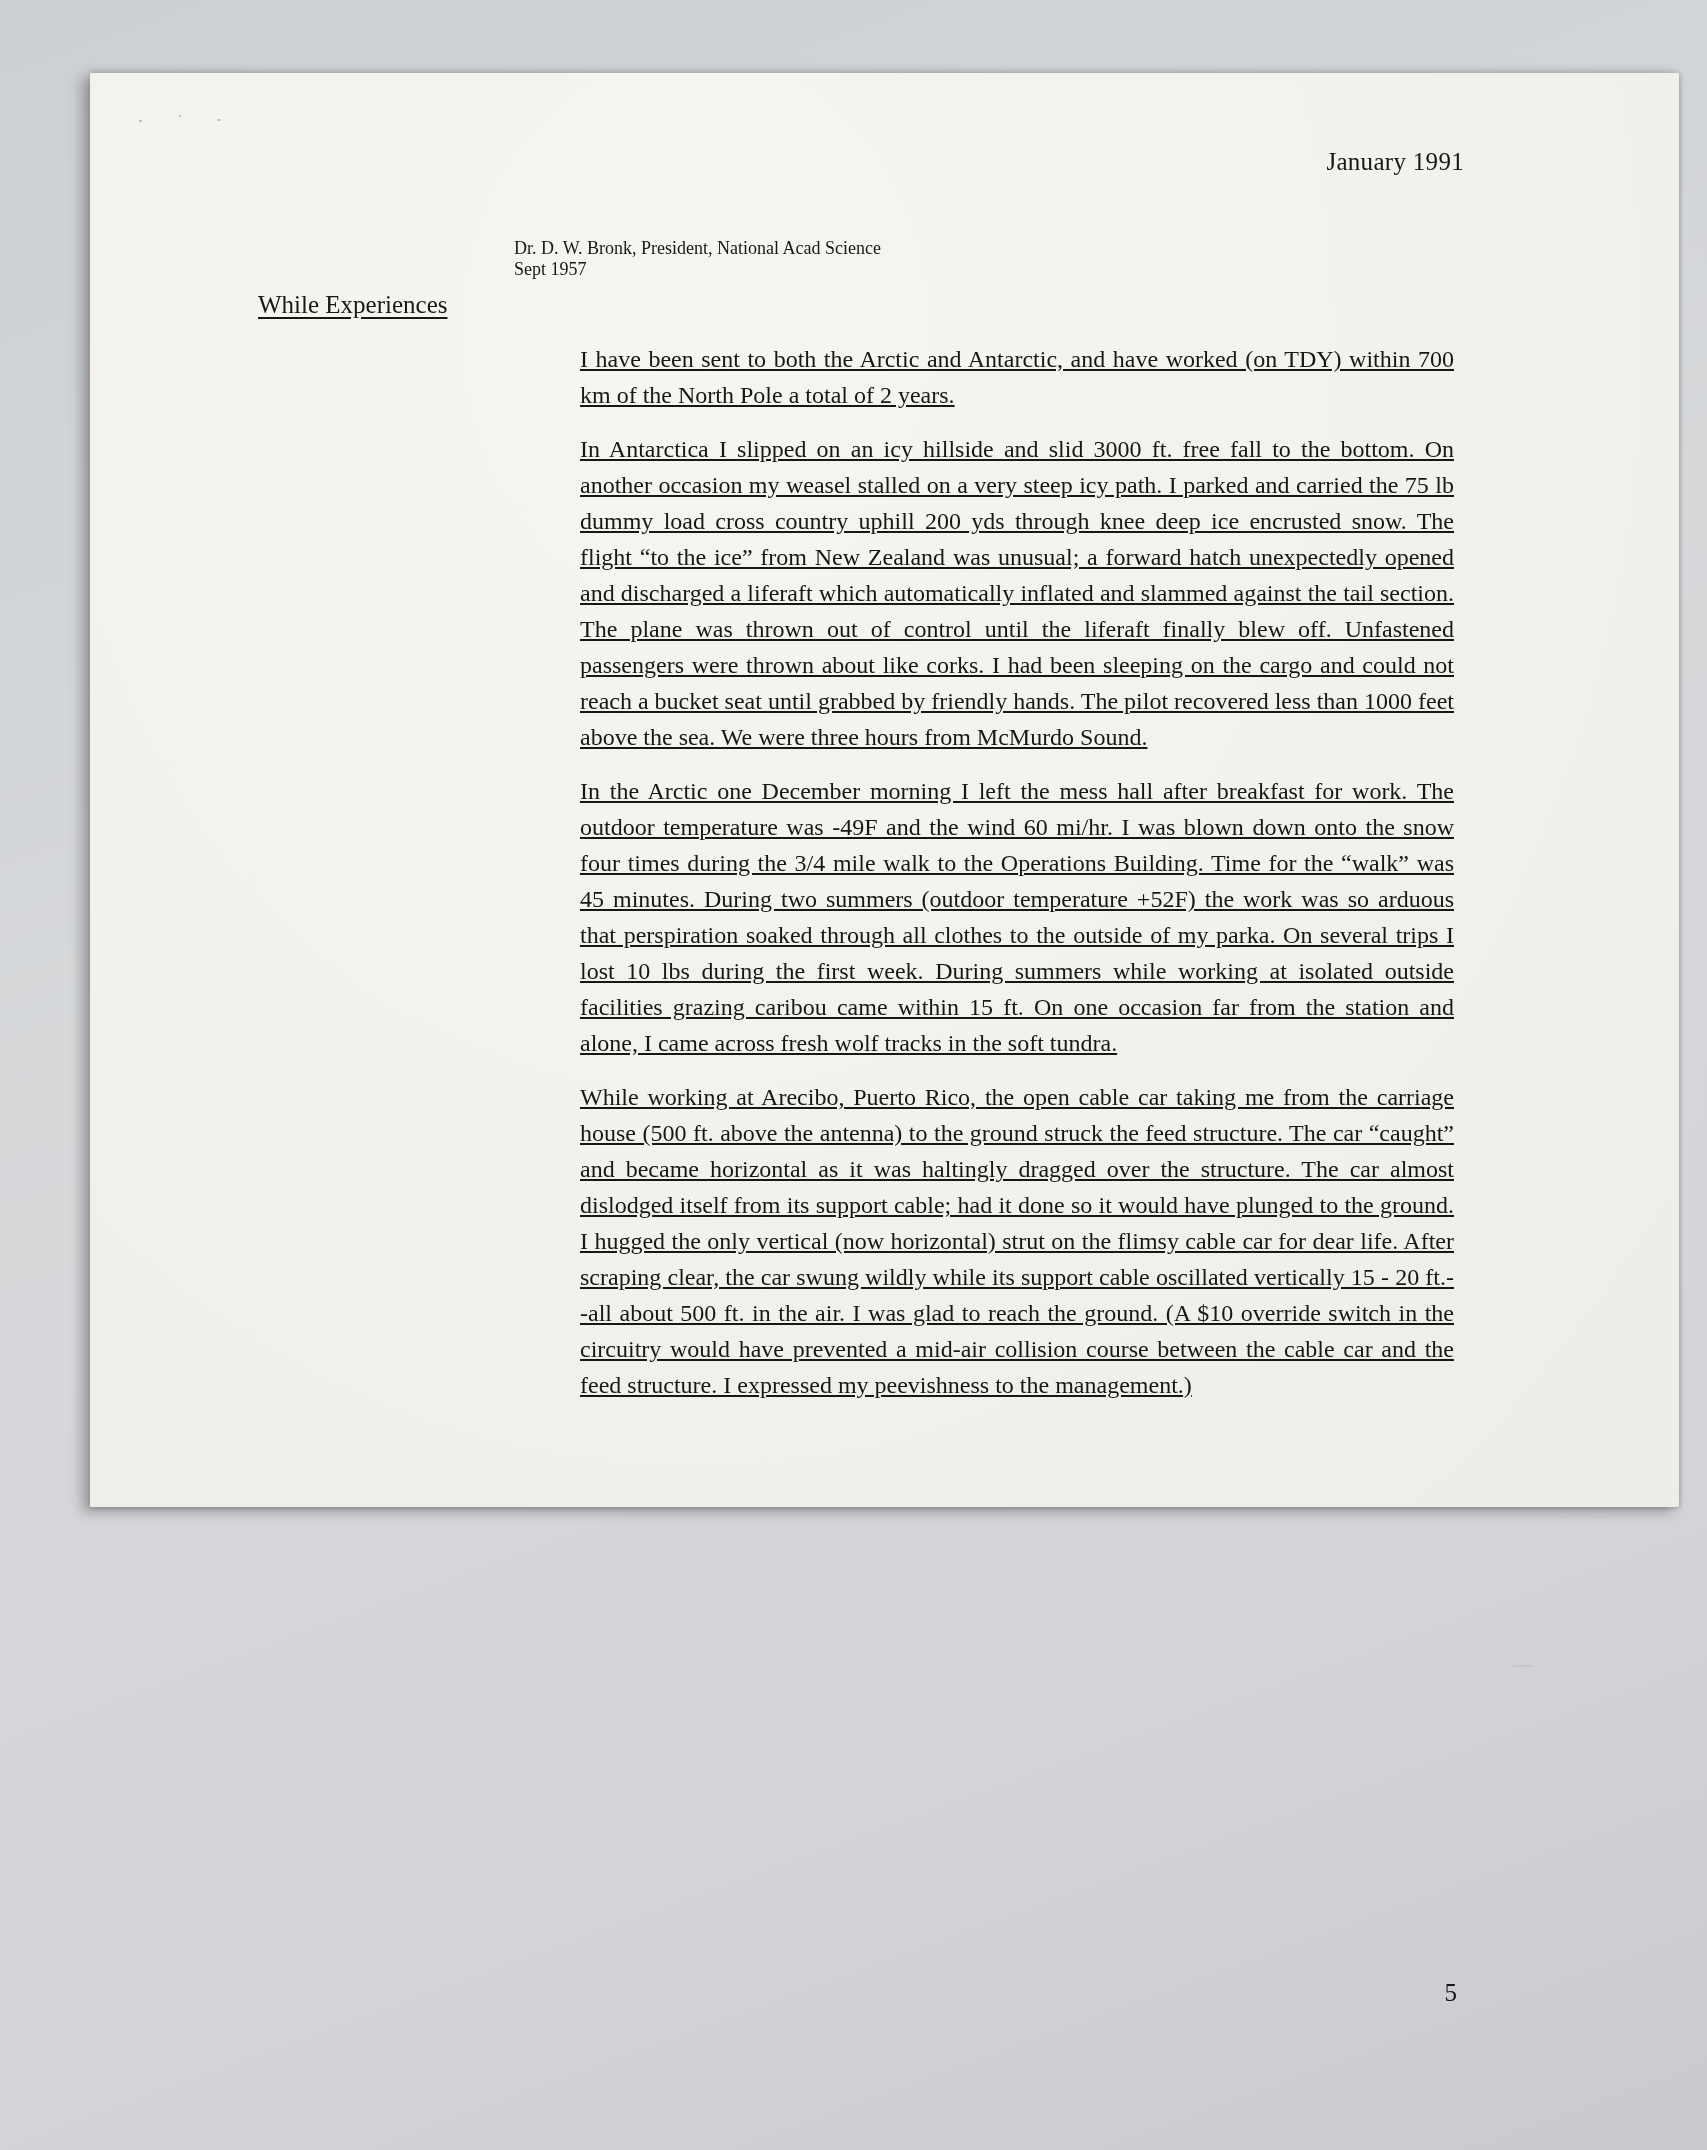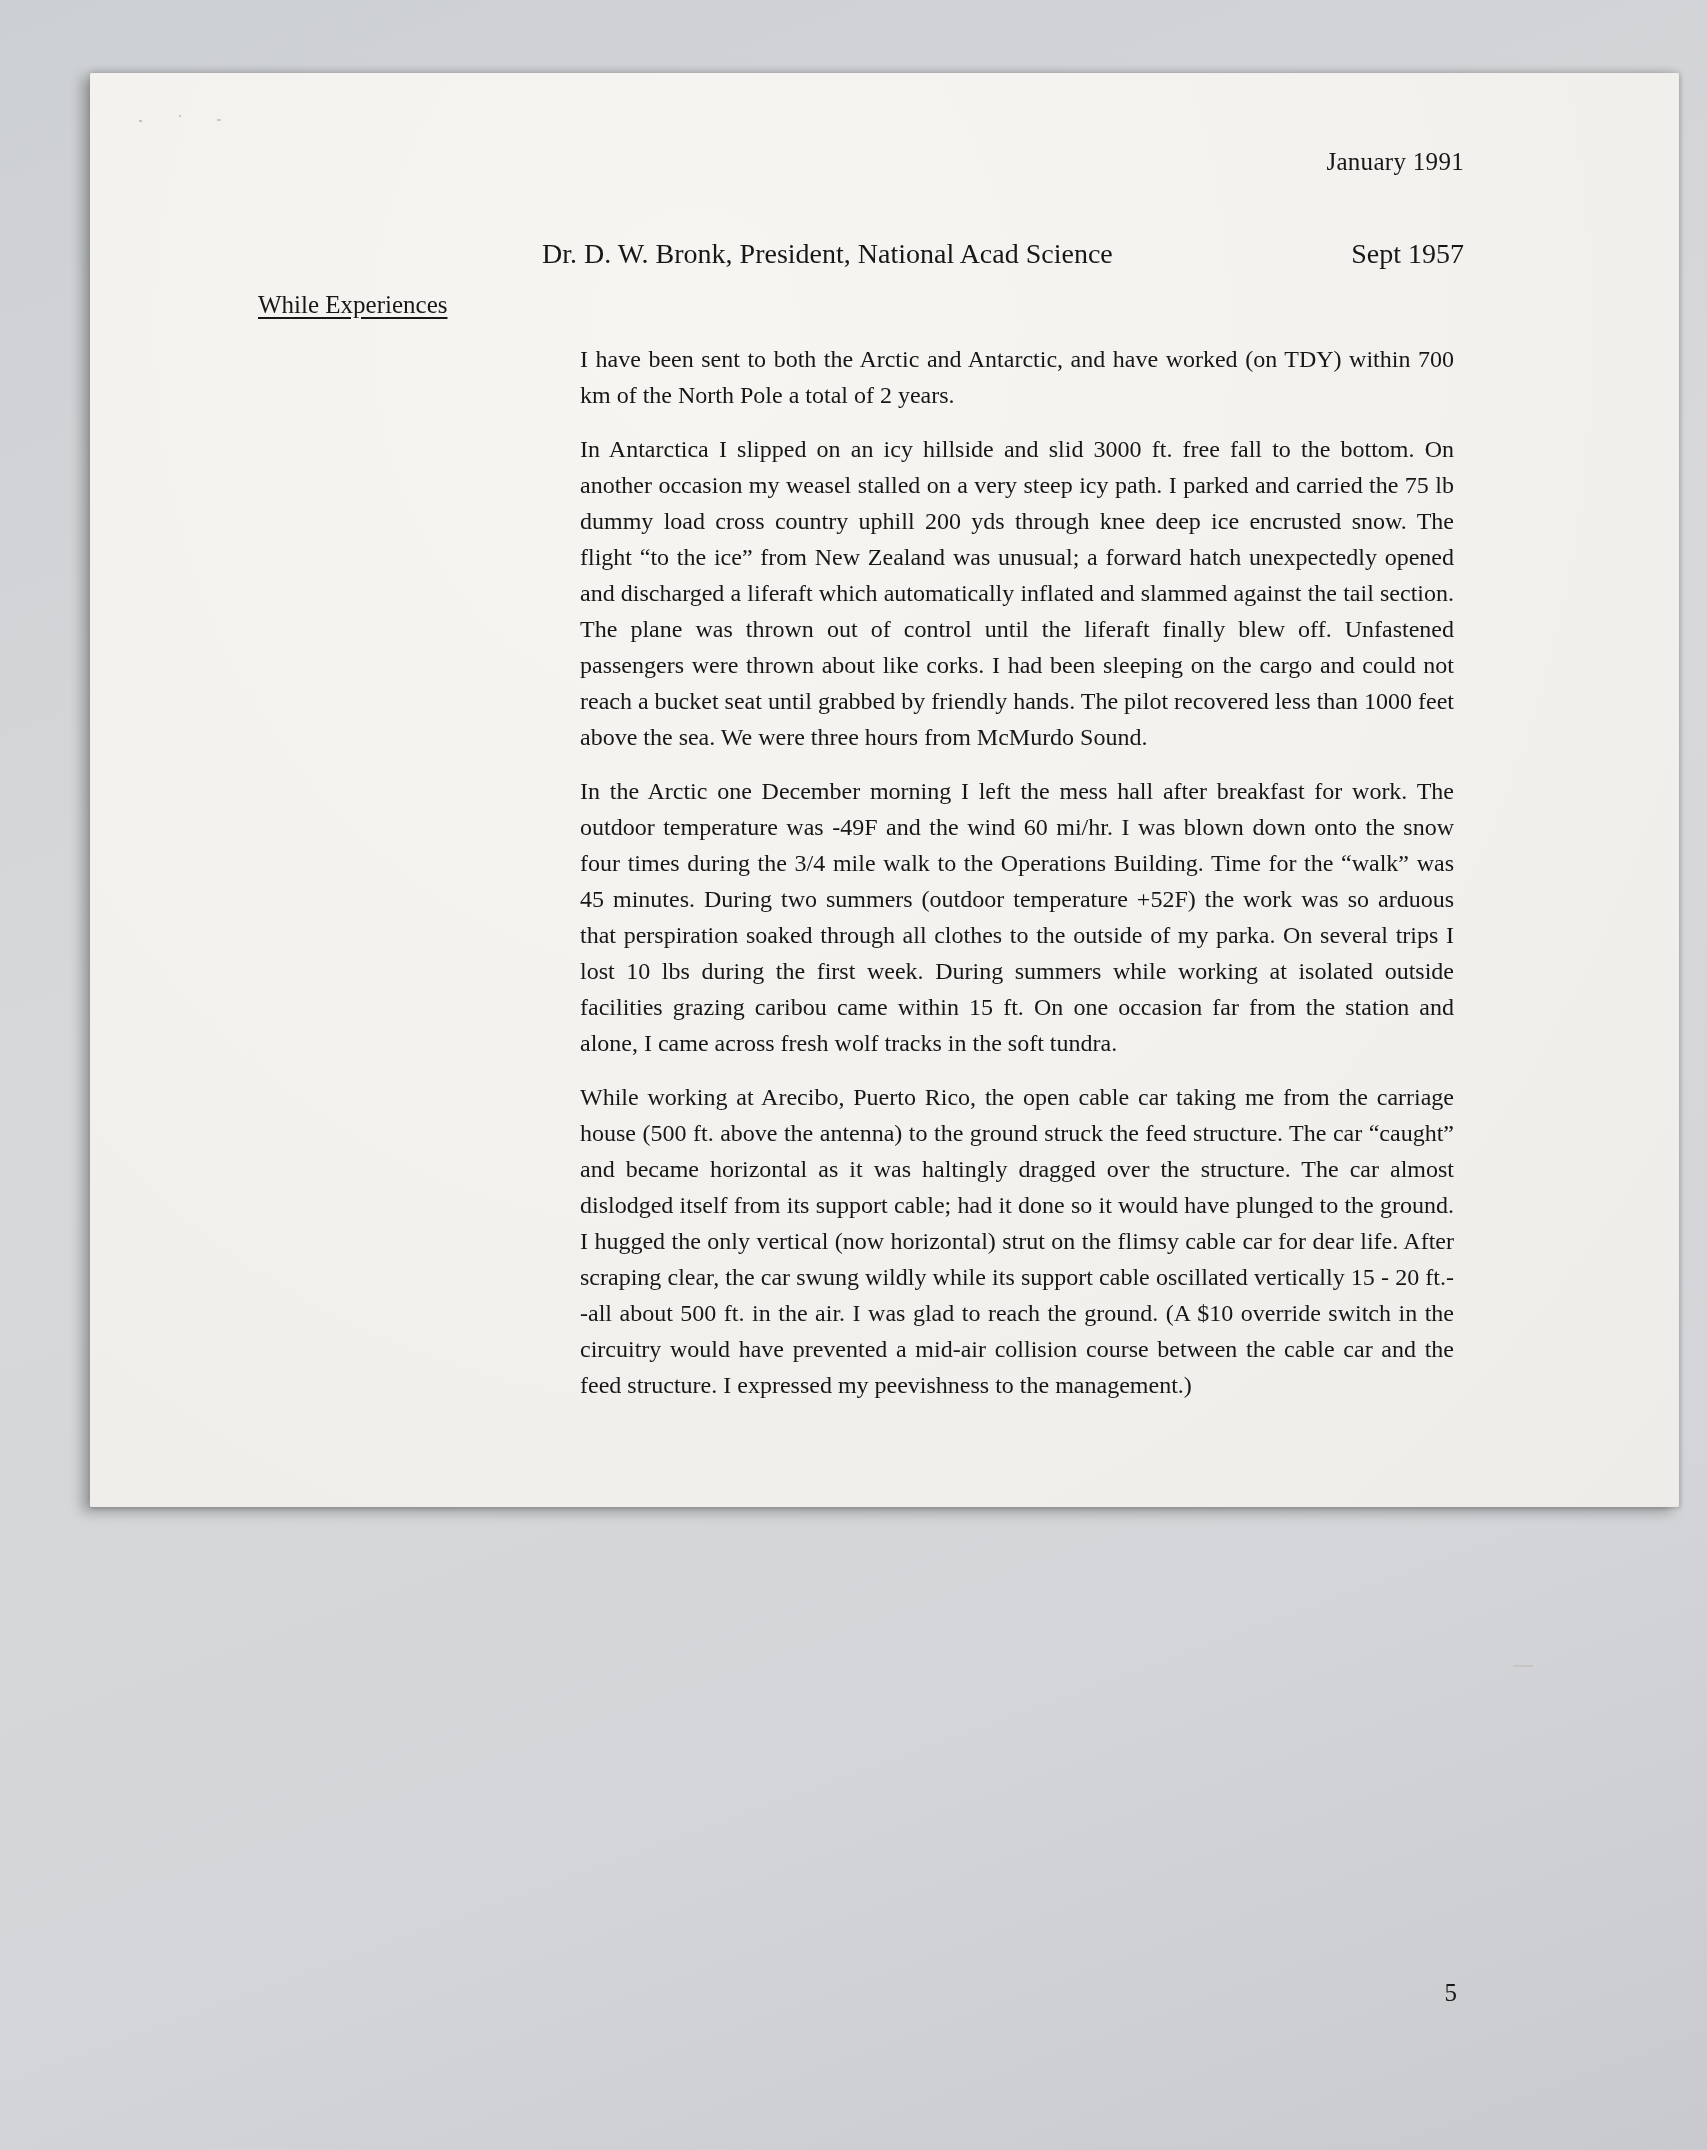--- a/index.html
+++ b/index.html
@@ -29,26 +29,27 @@
     position: absolute;
     top: 75px;
     right: 215px;
     font-size: 25px;
     letter-spacing: 0.3px;
     white-space: nowrap;
   }
   .byline-row {
     position: absolute;
     top: 165px;
-    left: 452px;
+    left: 424px;
     right: 215px;
     display: flex;
     justify-content: space-between;
     align-items: baseline;
-    font-size: 28px;
+    font-size: 18px;
+    flex-direction: column;
   }
   .byline-row .byline {
     white-space: nowrap;
   }
   .byline-row .byline-date {
     white-space: nowrap;
   }
   .section-heading {
     position: absolute;
     top: 218px;
@@ -62,20 +63,21 @@
     position: absolute;
     top: 268px;
     left: 490px;
     width: 882px;
     font-size: 24px;
     line-height: 36px;
     text-align: justify;
   }
   .body-block p {
     margin: 0 8px 18px 0;
+    text-decoration: underline;
   }
   .page-number {
     position: absolute;
     top: 1906px;
     right: 222px;
     font-size: 25px;
   }
   .speck {
     position: absolute;
     background: #b7b6b4;

